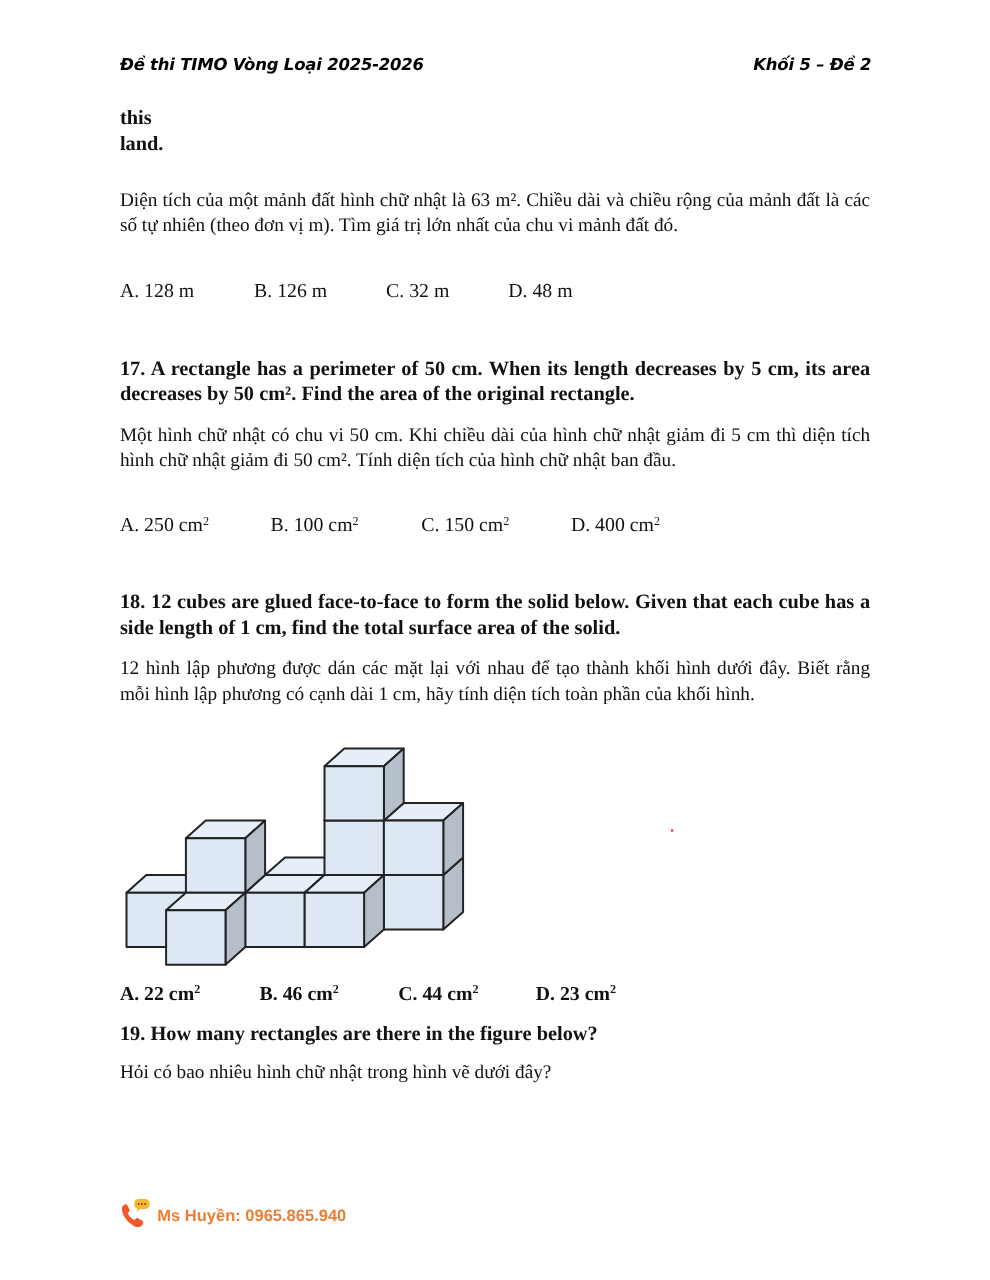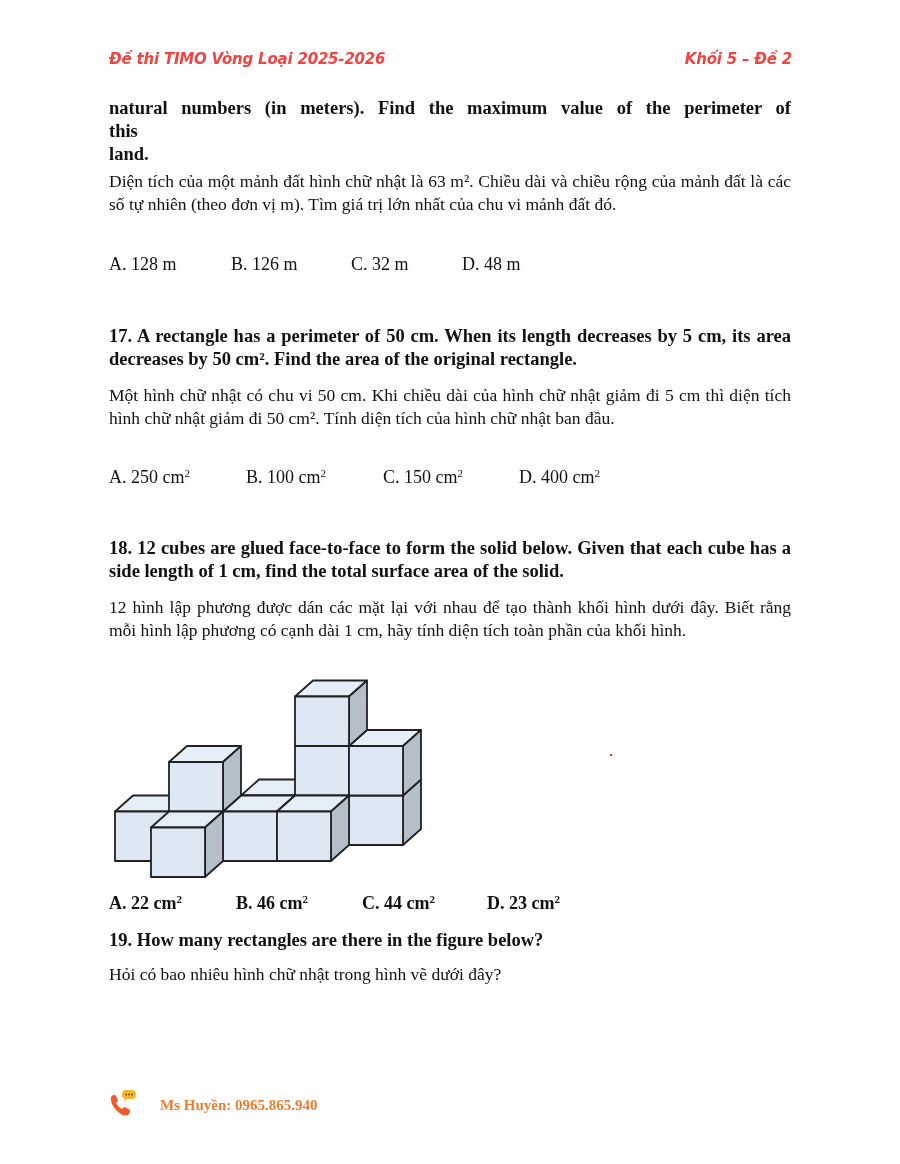--- a/index.html
+++ b/index.html
@@ -1,40 +1,39 @@
 <!DOCTYPE html>
 <html><head>
 <meta charset="utf-8">
 <style>
   html, body { margin: 0; padding: 0; background: #ffffff; }
   body { width: 900px; height: 1164px; position: relative; overflow: hidden; }
-  .hdr { position: absolute; top: 50px; font-family: "DejaVu Sans", sans-serif; font-weight: bold; font-style: italic; font-size: 15px; color: #ef4444; letter-spacing: -0.2px; }
+  .hdr { position: absolute; top: 50px; font-family: "DejaVu Sans", sans-serif; font-weight: bold; font-style: italic; font-size: 15px; color: #000000; letter-spacing: -0.2px; }
   .hdr-left { left: 109px; }
   .hdr-right { right: 108px; }
   .q { position: absolute; left: 109px; width: 682px; font-family: "Liberation Serif", serif; color: #111; }
   .q-en { font-weight: bold; font-size: 18.5px; line-height: 23px; text-align: justify; text-align-last: left; }
   .q-en.justify-last { text-align-last: justify; }
   .q-vi { font-size: 17.5px; line-height: 23px; text-align: justify; }
   .opt-row { position: absolute; left: 0; width: 740px; height: 24px; font-family: "Liberation Serif", serif; font-size: 18px; color: #111; }
   .opt { position: absolute; top: 0; white-space: nowrap; }
   .opt sup { font-size: 11px; vertical-align: 6px; }
   .figure { position: absolute; left: 100px; top: 670px; width: 340px; height: 215px; }
   .dot { position: absolute; left: 610px; top: 754px; width: 2px; height: 2px; background: #e8262b; }
   .footer { position: absolute; left: 107px; top: 1086px; height: 34px; display: flex; align-items: flex-end; }
-  .footer-text { font-family: Liberation Serif, serif; font-weight: bold; font-size: 15px; color: #ED7D31; margin-left: 21px; padding-bottom: 6px; }
+  .footer-text { font-family: Liberation Sans, sans-serif; font-weight: bold; font-size: 15px; color: #ED7D31; margin-left: 4px; padding-bottom: 6px; }
   .phone-icon { width: 32px; height: 32px; }
 </style>
 </head>
 <body>
 
 <div class="hdr hdr-left">Đề thi TIMO Vòng Loại 2025-2026</div>
 <div class="hdr hdr-right">Khối 5 – Đề 2</div>
 
 <div class="q" style="top:97px;">
-  <div class="q-en justify-last">natural numbers (in meters). Find the maximum value of the perimeter of</div>
   <div class="q-en" style="display:flex;justify-content:space-between;flex-direction:column;">
     <span>this</span>
     <span>land.</span>
   </div>
 </div>
 <div class="q q-vi" style="top:170px;">Diện tích của một mảnh đất hình chữ nhật là 63 m². Chiều dài và chiều rộng của mảnh đất là các số tự nhiên (theo đơn vị m). Tìm giá trị lớn nhất của chu vi mảnh đất đó.</div>
 <div class="opt-row" style="top:254px;">
   <span class="opt" style="left:109px;">A. 128 m</span>
   <span class="opt" style="left:231px;">B. 126 m</span>
   <span class="opt" style="left:351px;">C. 32 m</span>

